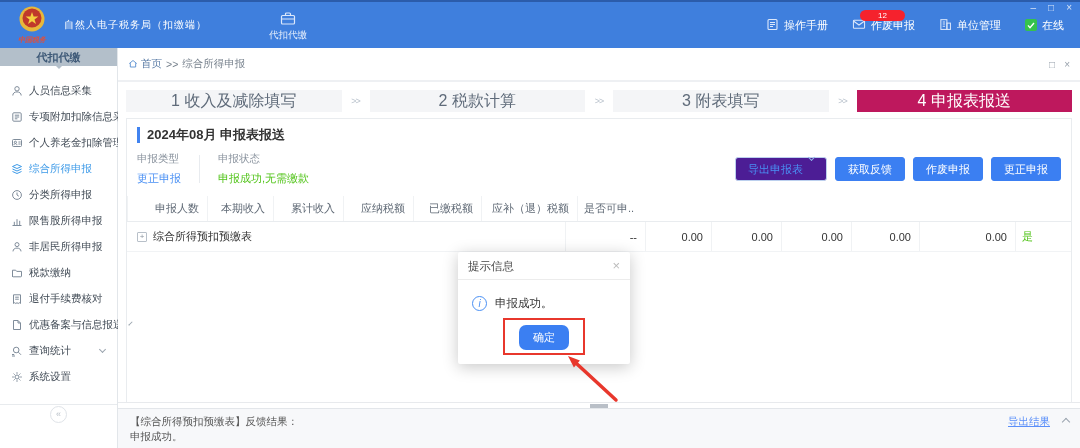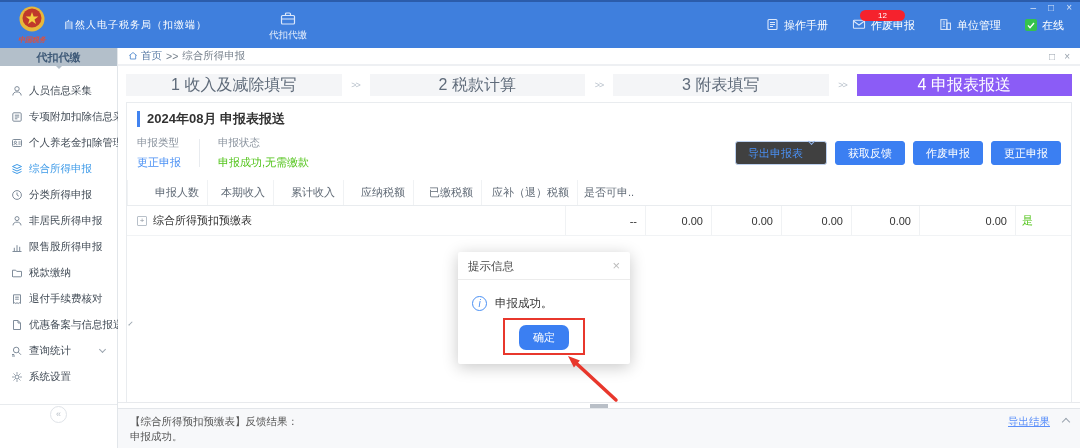--- a/index.html
+++ b/index.html
@@ -32,42 +32,42 @@
   .side-item svg { flex:none; color:#7f8c9a; }
   .side-item.active { color:#3d9ae8; }
   .side-item.active svg { color:#3d9ae8; }
   .chev-down { width:5px; height:5px; border-right:1px solid #9aa4ae; border-bottom:1px solid #9aa4ae; transform:rotate(45deg); margin-left:auto; margin-right:8px; margin-top:-3px; }
   .collapse-row { position:relative; margin-top:14px; height:24px; text-align:center; }
   .collapse-row:before { content:''; position:absolute; left:0; right:0; top:0px; border-top:1px solid #e8ebee; }
   .collapse-btn { position:relative; top:2px; width:17px; height:17px; border:1px solid #dfe3e8; border-radius:50%; color:#b9c0c8; font-size:9px; line-height:15px; text-align:center; margin:0 auto; background:#fff; cursor:pointer; }
 
   
   .main { flex:1; display:flex; flex-direction:column; background:#fff; min-width:0; }
-  .crumb-bar { height:18px; display:flex; align-items:center; gap:4px; padding:0 10px; font-size:10.5px; color:#76808c; border-bottom:2px solid #eef0f3; background:#fff; flex:none; }
+  .crumb-bar { height:34px; display:flex; align-items:center; gap:4px; padding:0 10px; font-size:10.5px; color:#76808c; border-bottom:2px solid #eef0f3; background:#fff; flex:none; }
   .crumb-home { color:#5a7ca6; display:flex; align-items:center; gap:3px; cursor:pointer; }
   .inner-controls { margin-left:auto; color:#98a1ac; font-size:10px; display:flex; gap:9px; }
   .inner-controls span { cursor:pointer; }
 
   .steps { display:flex; align-items:center; padding:8px 8px 6px; background:#fff; flex:none; }
   .step { flex:1; height:22px; line-height:22px; text-align:center; background:#f4f5f7; color:#5f6b7a; font-size:16px; cursor:pointer; white-space:nowrap; }
-  .step.active { background:#8b5cf6; color:#fff; }
+  .step.active { background:#be185d; color:#fff; }
   .step-sep { width:28px; text-align:center; color:#b9c2cc; font-size:9px; letter-spacing:-1px; flex:none; }
 
   .card { margin:0 8px; border:1px solid #e9ecef; border-bottom:none; flex:1; background:#fff; min-height:0; overflow:hidden; }
   .section { padding:8px 10px 0; }
   .period-title { font-size:13px; font-weight:bold; color:#333; border-left:3px solid #4183f0; padding-left:7px; line-height:16px; }
   .info-row { display:flex; align-items:center; margin-top:9px; }
   .info-block { display:flex; flex-direction:column; gap:5px; font-size:10.5px; }
   .info-label { color:#8a939e; }
   .v-blue { color:#4a90f4; font-size:11px; cursor:pointer; }
   .v-green { color:#52c41a; font-size:11px; }
   .info-sep { width:1px; height:28px; background:#e8ebef; margin:0 18px; }
   .actions { margin-left:auto; display:flex; gap:8px; }
   .btn { height:24px; line-height:22px; padding:0 12px; border-radius:3px; font-size:11px; background:#3b7ff2; color:#fff; border:1px solid #3b7ff2; cursor:pointer; white-space:nowrap; }
-  .btn-outline { background:#404040; color:#4a90f4; border:1px solid #bcd0ee; display:flex; align-items:flex-start; gap:6px; }
+  .btn-outline { background:#4c1d95; color:#4a90f4; border:1px solid #bcd0ee; display:flex; align-items:flex-start; gap:6px; }
   .btn-caret { width:5px; height:5px; border-right:1px solid #8fb2e8; border-bottom:1px solid #8fb2e8; transform:rotate(45deg); margin-top:-3px; }
 
   .table { margin-top:10px; font-size:11px; }
   .thead { display:flex; height:26px; align-items:center; color:#606a76; border-bottom:1px solid #e9ecef; }
   .trow  { display:flex; height:30px; align-items:center; color:#333; border-bottom:1px solid #f1f3f5; }
   .c-name { flex:1; padding-left:10px; display:flex; align-items:center; gap:6px; min-width:0; }
   .c { text-align:right; padding-right:8px; height:100%; display:flex; align-items:center; justify-content:flex-end; border-left:1px solid #f0f2f4; flex:none; white-space:nowrap; }
   .c-last { width:56px; padding-left:6px; justify-content:flex-start; }
   .w80{width:80px}.w66{width:66px}.w70{width:70px}.w68{width:68px}.w98{width:96px}
   .expand-box { width:10px; height:10px; border:1px solid #b8c0c9; color:#8a939e; font-size:8px; line-height:8px; text-align:center; border-radius:1px; cursor:pointer; flex:none; }
@@ -201,31 +201,31 @@
         </div>
         <div class="side-item">
           <svg width="12" height="12" viewBox="0 0 12 12" fill="none" stroke="currentColor" stroke-width="1">
               <circle cx="6" cy="6" r="4.4"></circle>
               <path d="M6 3.5V6l1.8 1.2"></path>
             </svg>
           <span>分类所得申报</span>
         </div>
         <div class="side-item">
           <svg width="12" height="12" viewBox="0 0 12 12" fill="none" stroke="currentColor" stroke-width="1">
+              <path d="M1.5 10.5h9"></path>
+              <path d="M3.3 10.5V6.8M6 10.5V4.2M8.7 10.5V5.8"></path>
+            </svg>
+          <span>限售股所得申报</span>
+        </div>
+        <div class="side-item">
+          <svg width="12" height="12" viewBox="0 0 12 12" fill="none" stroke="currentColor" stroke-width="1">
               <circle cx="6" cy="3.6" r="2"></circle>
               <path d="M2 10.4c0-2.2 1.8-3.3 4-3.3s4 1.1 4 3.3"></path>
             </svg>
           <span>非居民所得申报</span>
-        </div>
-        <div class="side-item">
-          <svg width="12" height="12" viewBox="0 0 12 12" fill="none" stroke="currentColor" stroke-width="1">
-              <path d="M1.5 10.5h9"></path>
-              <path d="M3.3 10.5V6.8M6 10.5V4.2M8.7 10.5V5.8"></path>
-            </svg>
-          <span>限售股所得申报</span>
         </div>
         <div class="side-item">
           <svg width="12" height="12" viewBox="0 0 12 12" fill="none" stroke="currentColor" stroke-width="1">
               <path d="M1.5 9.8V3.2h3.2l1 1.2h4.8v4.7a.7.7 0 01-.7.7H2.2a.7.7 0 01-.7-.7z"></path>
             </svg>
           <span>税款缴纳</span>
         </div>
         <div class="side-item">
           <svg width="12" height="12" viewBox="0 0 12 12" fill="none" stroke="currentColor" stroke-width="1">
               <path d="M2.5 1.8h7v8.7l-1.2-.8-1.1.8-1.2-.8-1.2.8-1.1-.8-1.2.8z"></path>

